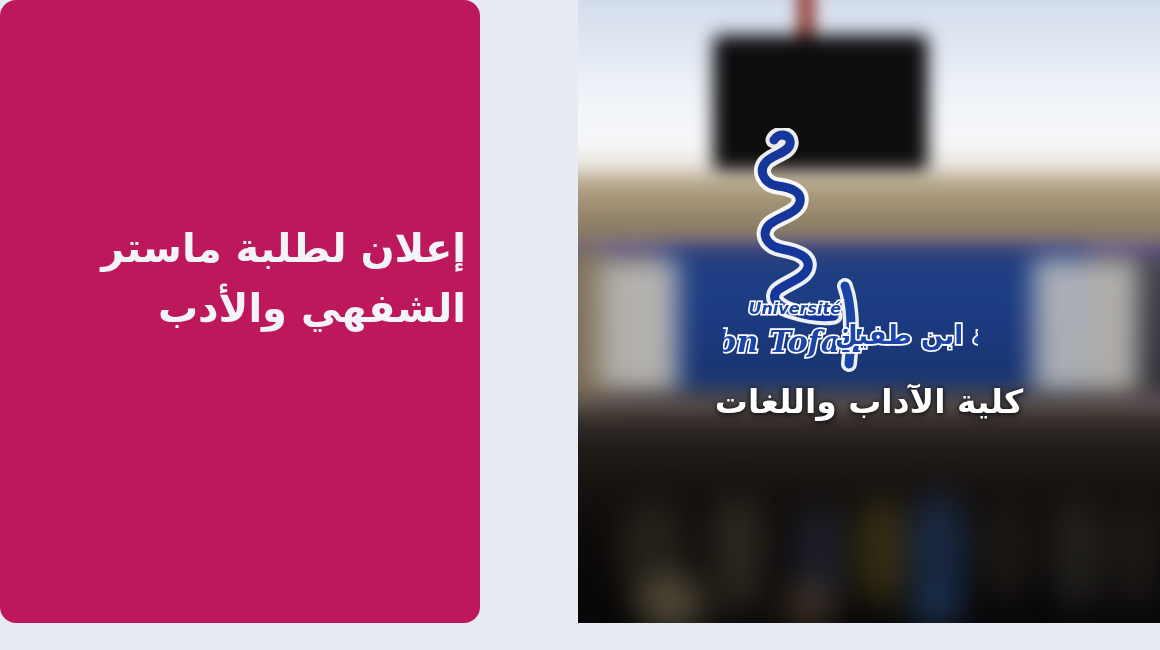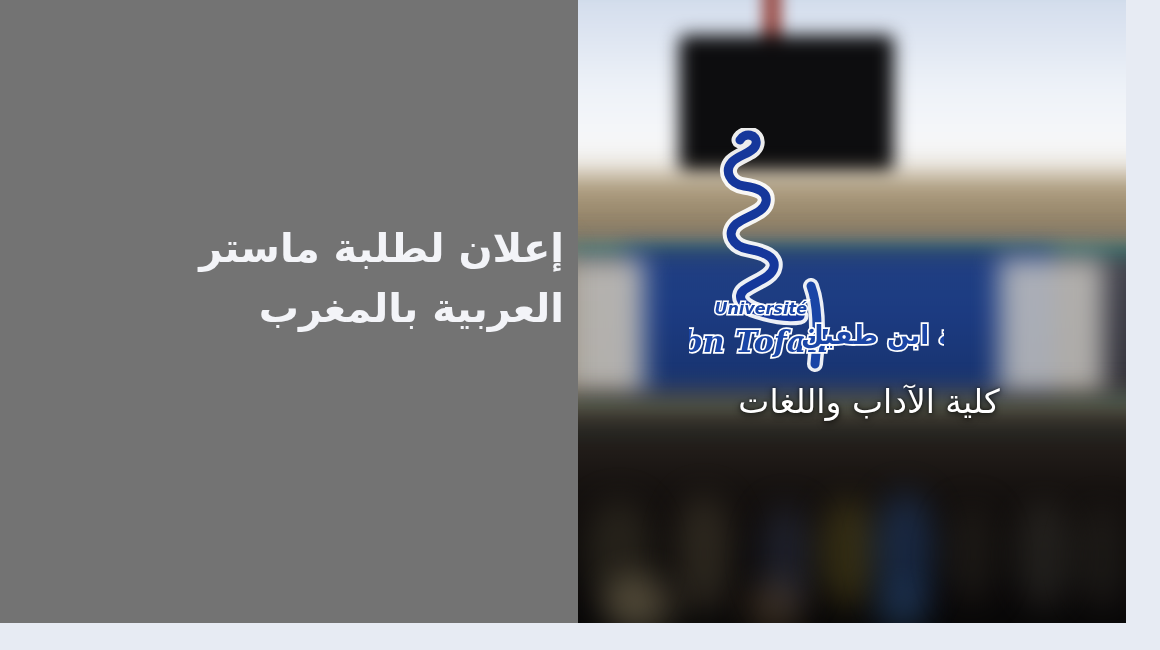--- a/index.html
+++ b/index.html
@@ -20,46 +20,47 @@
   
   .content-band{
     position:absolute;left:0;top:0;
     width:1160px;height:623px;
     overflow:hidden;
   }
 
   
   .left-panel{
     position:absolute;left:0;top:0;
-    width:578px;height:623px;
-    background:#737373;
+    width:480px;height:623px;
+    background:#be185d;
     z-index:4;
+    border-radius:16px;
   }
   .headline{
     position:absolute;
     right:14px;
     left:14px;
     top:218px;
     text-align:right;
     direction:rtl;
     color:#f3f4f8;
     font-size:40px;
     font-weight:bold;
     line-height:1.50;
     letter-spacing:0px;
     white-space:normal;
   }
   .headline .ln{display:block;}
 
   
   .photo-area{
-    position:absolute;left:544px;top:0;
+    position:absolute;left:578px;top:0;
     width:582px;height:623px;
     overflow:hidden;
-    background:#14b8a6;
+    background:#8b5cf6;
     z-index:2;
   }
 
   
   .bg-sky{
     position:absolute;left:-30px;top:-20px;width:650px;height:260px;
     background:linear-gradient(180deg,
         #cdd8e9 0%,
         #dbe3f0 18%,
         #eef2f8 42%,
@@ -157,21 +158,21 @@
   
   .faculty-caption{
     position:absolute;
     left:578px;top:378px;
     width:582px;
     z-index:7;
     text-align:center;
     direction:rtl;
     color:#ffffff;
     font-size:33px;
-    font-weight:normal;
+    font-weight:bold;
     line-height:1.48;
     text-shadow:0 2px 7px rgba(0,0,0,.75),0 0 3px rgba(0,0,0,.6);
   }
   .faculty-caption .ln{display:block;}
 
   
   .footer-strip{
     position:absolute;left:0;top:623px;
     width:1160px;height:27px;
     background:#e7ebf3;
@@ -239,21 +240,21 @@
       </div>
     </div>
 
     <div class="faculty-caption">
       <span class="ln">كلية الآداب واللغات</span>
     </div>
 
     <div class="left-panel">
       <div class="headline">
         <span class="ln">إعلان لطلبة ماستر</span>
-        <span class="ln">العربية بالمغرب</span>
+        <span class="ln">الشفهي والأدب</span>
       </div>
     </div>
 
   </div>
 
   <div class="footer-strip"></div>
 
 </div>
 
 </body></html>

